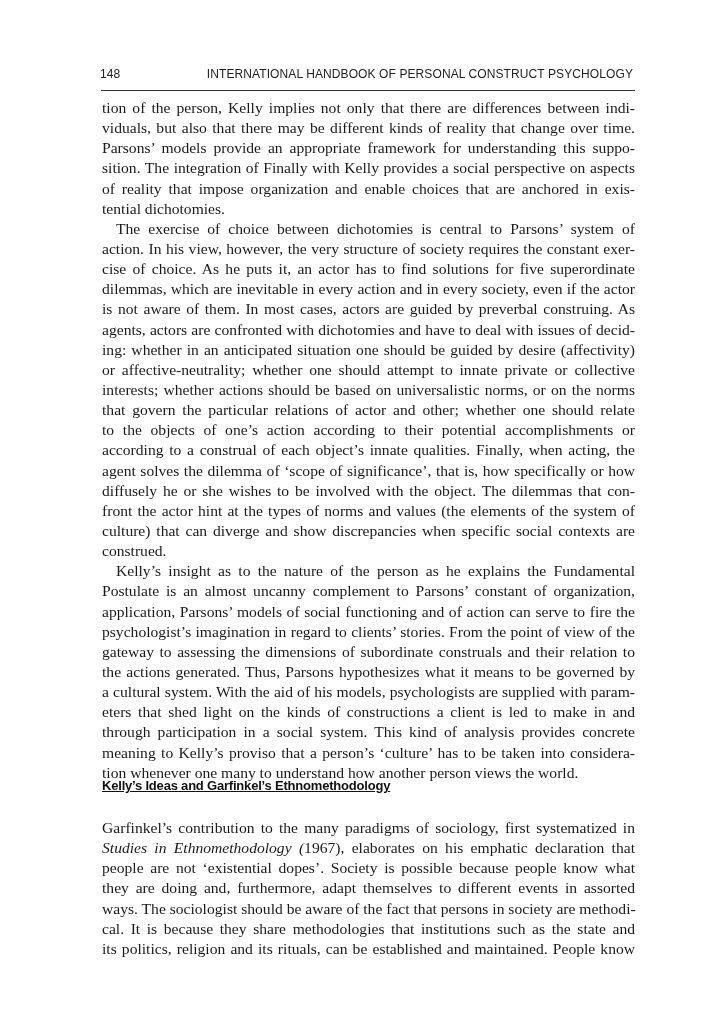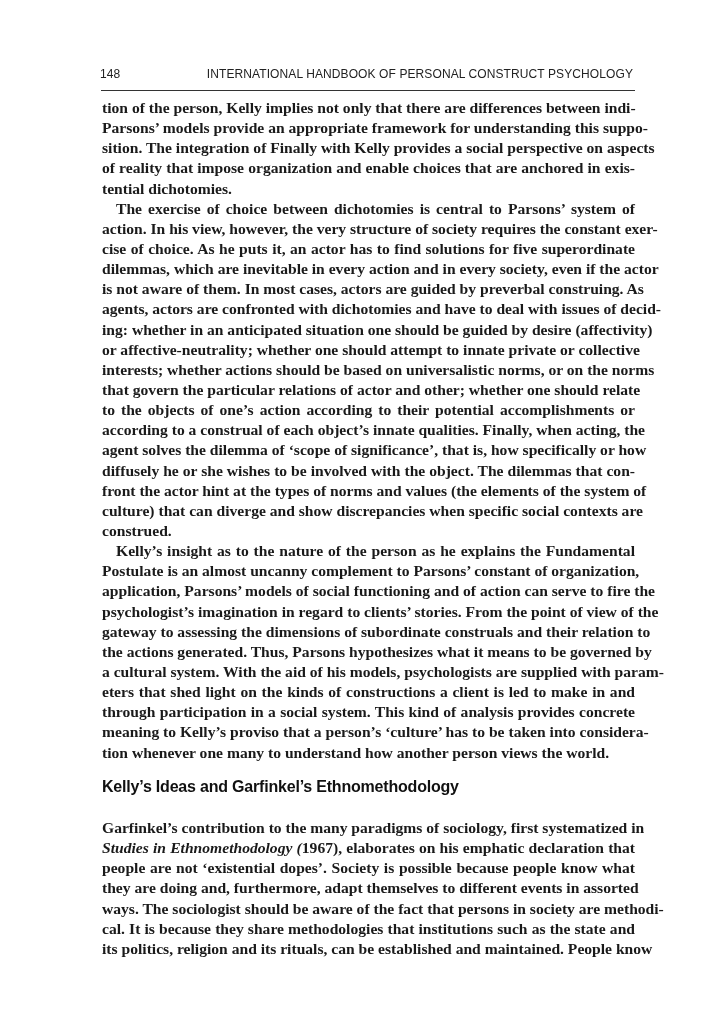--- a/index.html
+++ b/index.html
@@ -11,44 +11,45 @@
       font-size: 12px; color: #222; letter-spacing: 0.1px;
     }
     .running-head .pno { position: absolute; left: 0; top: 0; }
     .running-head .rtitle { position: absolute; right: 0; top: 0; white-space: nowrap; }
     .rule { position: absolute; left: 101px; top: 90px; width: 534px; height: 1px; background: #333; }
     .body-text {
       position: absolute; left: 102px; width: 533px;
       font-family: "Liberation Serif", "DejaVu Serif", serif;
       font-size: 15.6px; line-height: 20.15px; color: #1a1a1a;
     }
-    .line { display: block; white-space: nowrap; text-align: justify; text-align-last: justify; height: 20.15px; font-weight: bold; }
+    .line { display: block; white-space: nowrap; text-align: justify; text-align-last: justify; height: 20.15px; }
     .line.last { text-align-last: left; }
     .line.indent { padding-left: 14px; }
     .heading {
       position: absolute; left: 102px; top: 778px;
       font-family: "Liberation Sans", "DejaVu Sans", sans-serif;
-      font-weight: bold; font-size: 16px; color: #111; letter-spacing: -0.2px;
+      font-weight: bold; font-size: 13px; color: #111; letter-spacing: -0.2px; text-decoration: underline;
     }
     em { font-style: italic; }
   </style>
 </head>
 <body>
 
 <div class="page">
 
   <div class="running-head">
     <span class="pno">148</span>
     <span class="rtitle">INTERNATIONAL HANDBOOK OF PERSONAL CONSTRUCT PSYCHOLOGY</span>
   </div>
   <div class="rule"></div>
 
   <div class="body-text" style="top:98px;">
 
     <span class="line">tion of the person, Kelly implies not only that there are differences between indi-</span>
+    <span class="line">viduals, but also that there may be different kinds of reality that change over time.</span>
     <span class="line">Parsons’ models provide an appropriate framework for understanding this suppo-</span>
     <span class="line">sition. The integration of Finally with Kelly provides a social perspective on aspects</span>
     <span class="line">of reality that impose organization and enable choices that are anchored in exis-</span>
     <span class="line last">tential dichotomies.</span>
 
     <span class="line indent">The exercise of choice between dichotomies is central to Parsons’ system of</span>
     <span class="line">action. In his view, however, the very structure of society requires the constant exer-</span>
     <span class="line">cise of choice. As he puts it, an actor has to find solutions for five superordinate</span>
     <span class="line">dilemmas, which are inevitable in every action and in every society, even if the actor</span>
     <span class="line">is not aware of them. In most cases, actors are guided by preverbal construing. As</span>

